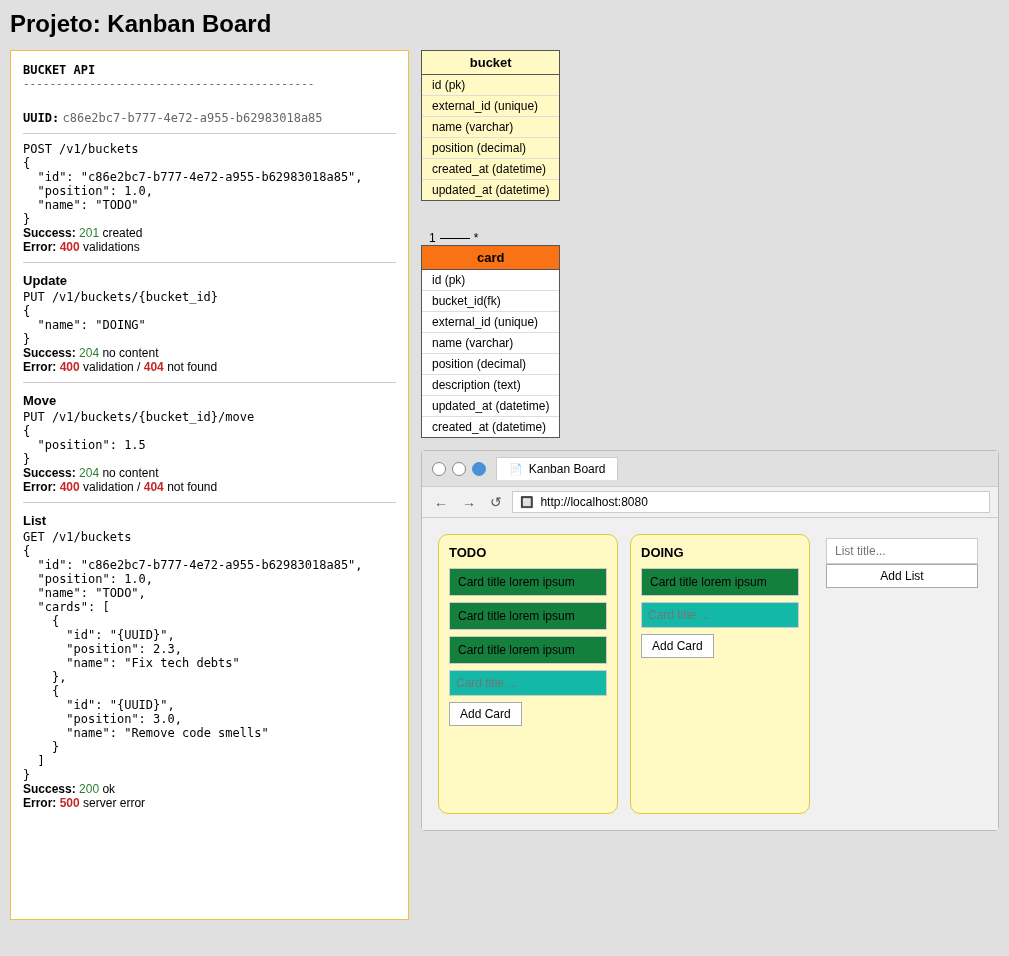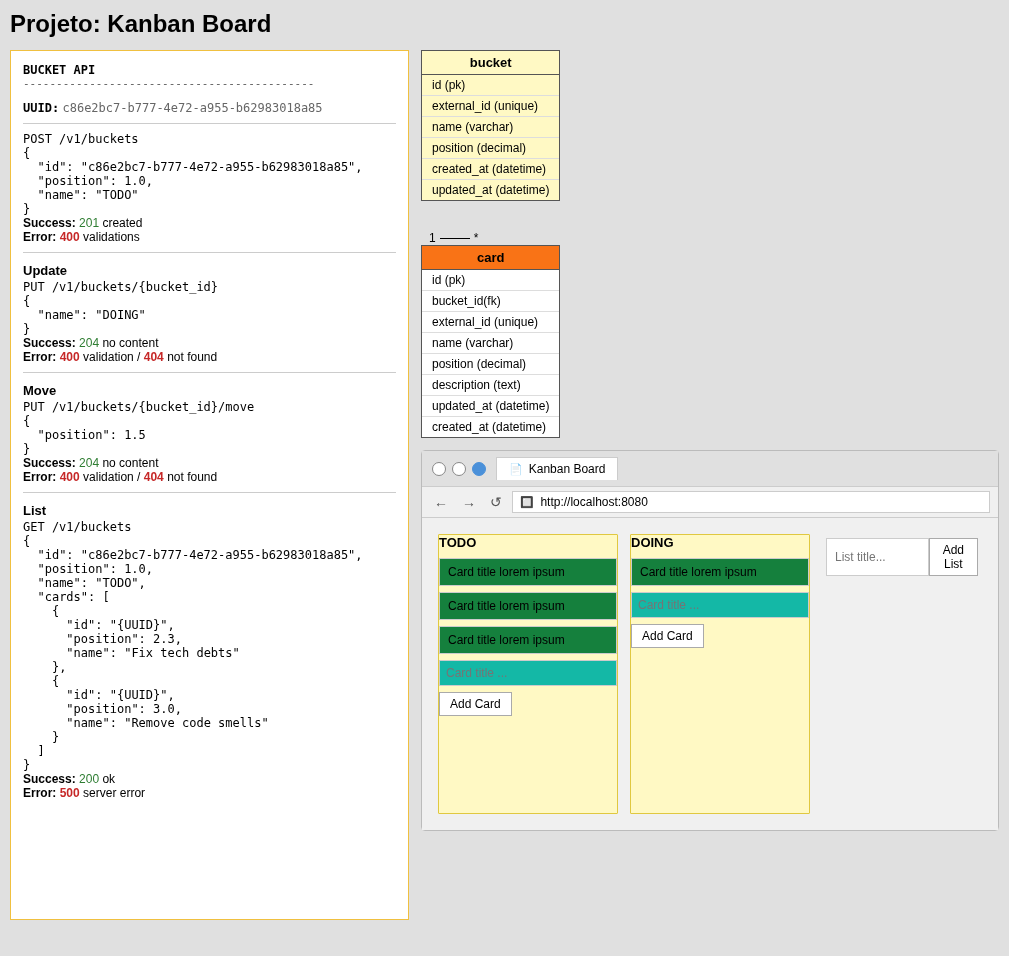--- a/index.html
+++ b/index.html
@@ -166,21 +166,22 @@
     }
     
     .kanban-board {
       display: flex;
       gap: 12px;
       align-items: flex-start;
     }
     .kanban-column {
       background: #fff9c4;
       border: 1px solid #e0c840;
-      border-radius: 1px;
+      border-radius: 10px;
+      padding: 10px;
       width: 180px;
       min-height: 280px;
     }
     .kanban-column-title {
       font-weight: bold;
       font-size: 13px;
       margin-bottom: 8px;
     }
     .kanban-card {
       background: #15803d;
@@ -204,20 +205,21 @@
       padding: 4px 10px;
       font-size: 12px;
       cursor: pointer;
     }
     
     .kanban-add-column {
       background: transparent;
       padding: 4px;
       width: 160px;
       display: flex;
+      flex-direction: column;
       gap: 0;
     }
     .list-title-input {
       width: 100%;
       border: 1px solid #ccc;
       background: white;
       padding: 5px 8px;
       font-size: 12px;
     }
     .add-list-btn {
@@ -232,21 +234,21 @@
 </head>
 <body>
 
 <h1>Projeto: Kanban Board</h1>
 
 <div class="main-layout">
 
   <div class="left-panel">
     <div style="font-weight:bold;font-family:monospace;">BUCKET API</div>
     <div style="font-family:monospace;font-size:11px;color:#555;">--------------------------------------------</div>
-    <div style="margin-top:11px;">
+    <div style="margin-top:21px;">
       <span style="font-weight:bold;font-family:monospace;">UUID:</span>
       <span class="uuid-val">c86e2bc7-b777-4e72-a955-b62983018a85</span>
     </div>
     <hr class="divider-line">
 
     <pre>POST /v1/buckets
 {
   "id": "c86e2bc7-b777-4e72-a955-b62983018a85",
   "position": 1.0,
   "name": "TODO"

